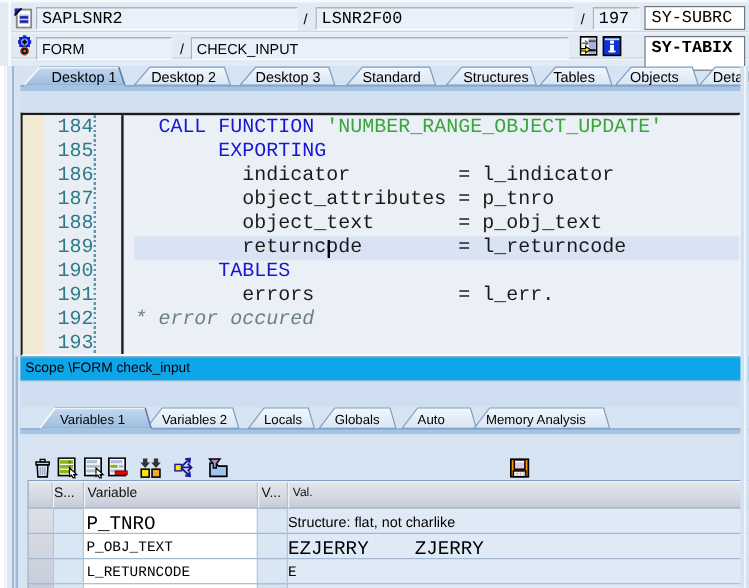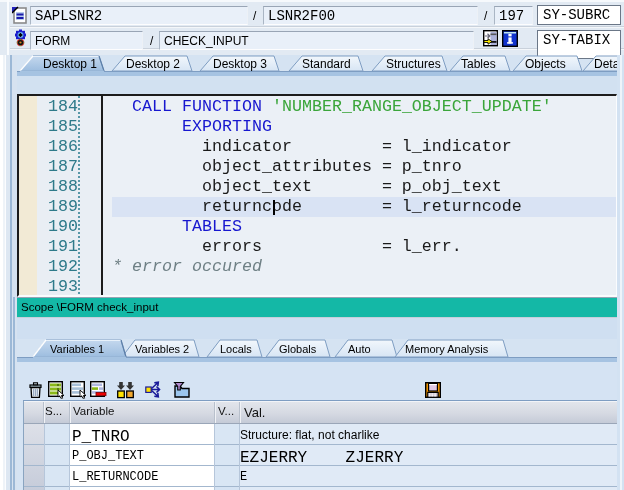--- a/index.html
+++ b/index.html
@@ -45,21 +45,21 @@
     <span>SY-SUBRC</span>
   </div>
 
 <div class="fld" style="left:30px;top:31px;width:113px;height:19px;">
     <span class="sans">FORM</span>
   </div>
 <div class="slash" style="left:150px;top:34px;">/</div>
 <div class="fld" style="left:159px;top:31px;width:315px;height:19px;">
     <span class="sans">CHECK_INPUT</span>
   </div>
-<div class="wfld" style="left:537px;top:30px;width:84px;height:29px;">
+<div class="wfld" style="left:537px;top:30px;width:84px;height:29px;font-weight:bold;">
     <span>SY-TABIX</span>
   </div>
 
 <svg class="abs" style="left:12px;top:5px;" width="15" height="19" viewBox="0 0 15 19">
   <rect x="2" y="3" width="12" height="15" fill="#ffffff" stroke="#8a8a8a" stroke-width="1.6"></rect>
   <rect x="4" y="7" width="8" height="8" fill="#b8ccec"></rect>
   <rect x="4.5" y="8.5" width="7" height="2" fill="#1a1aaa"></rect>
   <rect x="4.5" y="12" width="7" height="2" fill="#1a1aaa"></rect>
   <polygon points="0,2 6,2 0,8" fill="#2222bb"></polygon>
   <line x1="6" y1="2" x2="0" y2="8" stroke="#000" stroke-width="1.4"></line>
@@ -170,21 +170,21 @@
          indicator         = l_indicator
          object_attributes = p_tnro
          object_text       = p_obj_text
          returncode        = l_returncode
 <span style="color:#1717cf">       TABLES</span>
          errors            = l_err.
 <span style="color:#6f8085;font-style:italic">* error occured</span></pre>
 
 <div class="abs" style="left:273px;top:200px;width:2px;height:15px;background:#000;"></div>
 
-<div class="abs" style="left:0;top:297px;width:624px;height:21px;background:#14b8a6;
+<div class="abs" style="left:0;top:297px;width:624px;height:21px;background:#0ea5e9;
      border-top:1px solid #97a3b3;border-bottom:1px solid #c6cfda;box-sizing:border-box;">
   <div style="position:absolute;left:21px;top:3px;font-size:11.5px;color:#000;">Scope \FORM check_input</div>
 </div>
 
 <div class="abs" style="left:0;top:318px;width:624px;height:21px;background:#cfdff1;"></div>
 
 <svg class="abs" style="left:0;top:339px;" width="624" height="23" viewBox="0 0 624 23">
   <rect x="0" y="18" width="624" height="5" fill="#a6c3e2"></rect>
   <line x1="0" y1="18.5" x2="624" y2="18.5" stroke="#7e9dc2" stroke-width="1"></line>
   <g stroke="#7e9dc2" stroke-width="1" fill="url(#tabin)">
@@ -301,21 +301,21 @@
   <div class="abs" style="left:21px;top:2px;width:1px;height:21px;background:#f0f2f6;"></div>
   <div class="abs" style="left:46px;top:2px;width:1px;height:21px;background:#b8c0cc;"></div>
   <div class="abs" style="left:47px;top:2px;width:1px;height:21px;background:#f0f2f6;"></div>
   <div class="abs" style="left:191px;top:2px;width:1px;height:21px;background:#b8c0cc;"></div>
   <div class="abs" style="left:192px;top:2px;width:1px;height:21px;background:#f0f2f6;"></div>
   <div class="abs" style="left:216px;top:2px;width:1px;height:21px;background:#b8c0cc;"></div>
   <div class="abs" style="left:217px;top:2px;width:1px;height:21px;background:#f0f2f6;"></div>
   <div class="abs" style="left:22px;top:5px;font-size:11.5px;color:#111;">S...</div>
   <div class="abs" style="left:50px;top:5px;font-size:11.5px;color:#111;">Variable</div>
   <div class="abs" style="left:195px;top:5px;font-size:11.5px;color:#111;">V...</div>
-  <div class="abs" style="left:221px;top:5px;font-size:13px;color:#111;">Val.</div>
+  <div class="abs" style="left:221px;top:5px;font-size:10px;color:#111;">Val.</div>
 
   <div class="abs" style="left:1px;top:24px;width:600px;height:62px;background:#d9e6f4;"></div>
 
   <div class="abs" style="left:47px;top:24px;width:144px;height:62px;background:#ffffff;"></div>
 
   <div class="abs" style="left:217px;top:24px;width:384px;height:62px;background:#e0eaf6;"></div>
 
   <div class="abs" style="left:1px;top:24px;width:20px;height:66px;
        background:linear-gradient(180deg,#dde0e8,#c6ccda);"></div>
 

